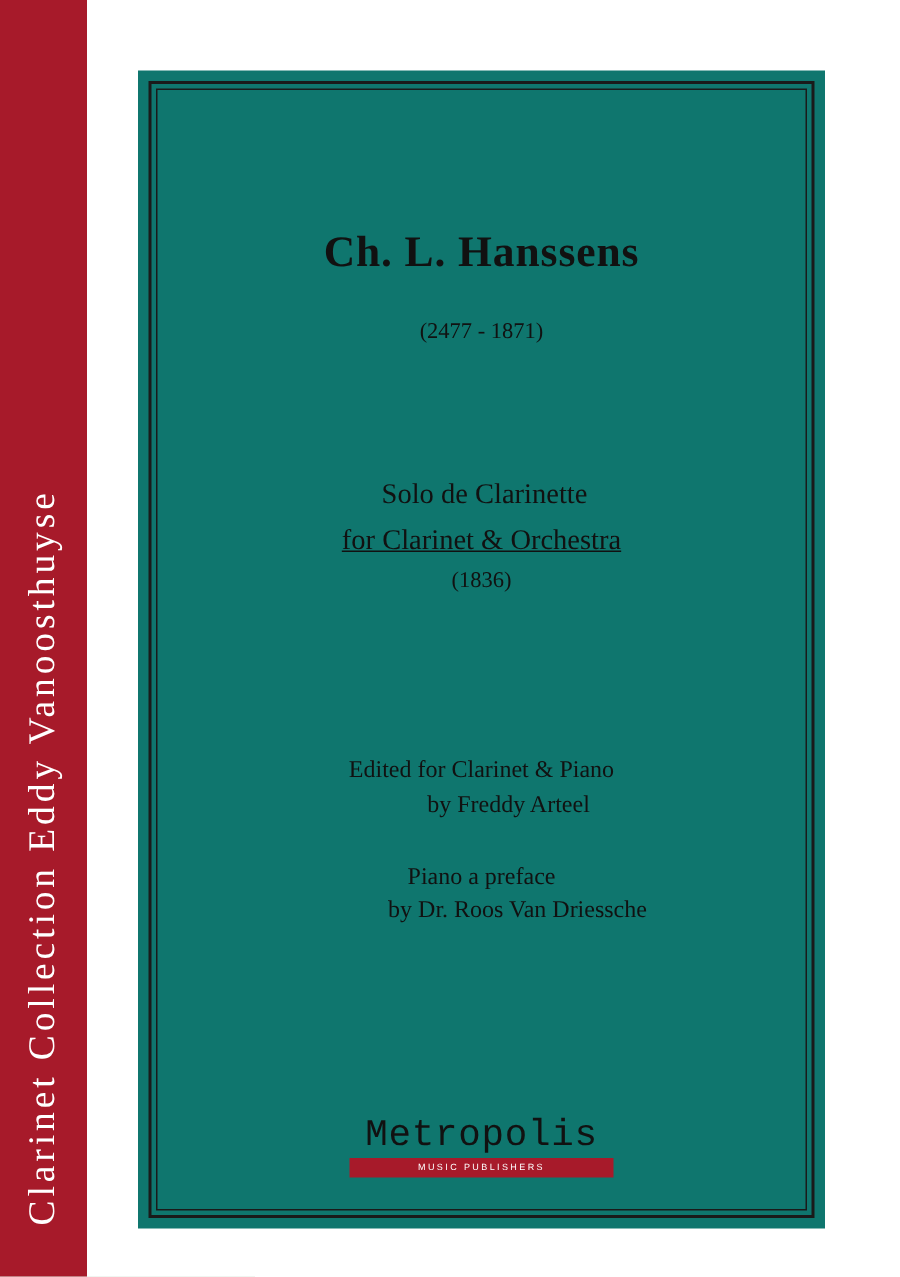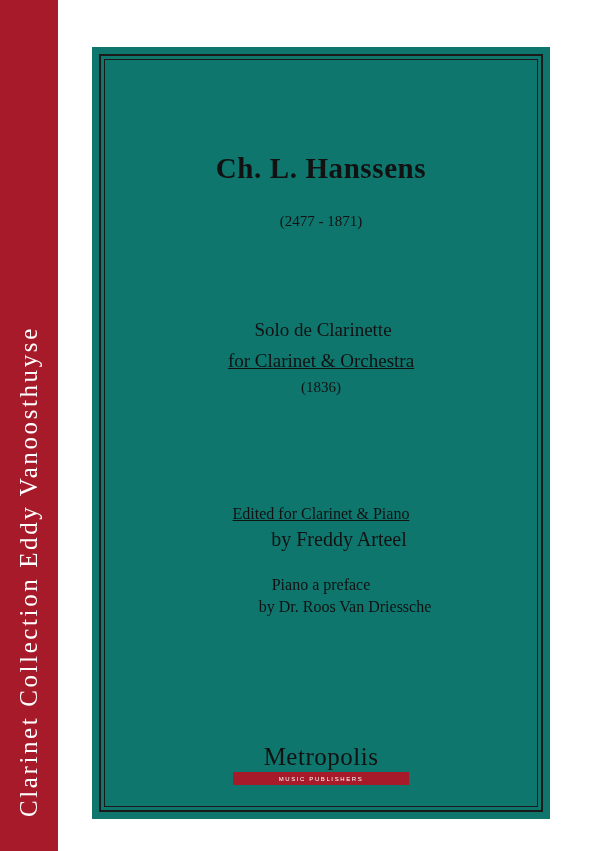--- a/index.html
+++ b/index.html
@@ -136,28 +136,27 @@
     right: 0;
     font-size: 15px;
   }
 
   .edited-1 {
     position: absolute;
     top: 458px;
     left: 0;
     right: 0;
     font-size: 16px;
-    text-decoration: underline;
   }
   .edited-2 {
     position: absolute;
     top: 481px;
     left: 4px;
     right: 0;
-    font-size: 20px;
+    font-size: 16px;
     margin-left: 32px;
   }
   .preface-1 {
     position: absolute;
     top: 529px;
     left: 0;
     right: 0;
     font-size: 16px;
   }
   .preface-2 {
@@ -171,21 +170,21 @@
 
   
   #publisher {
     position: absolute;
     left: 0;
     right: 0;
     bottom: 34px;
     text-align: center;
   }
   #publisher-name {
-    font-family: Liberation Serif, serif;
+    font-family: Liberation Mono, monospace;
     font-size: 25px;
     letter-spacing: 0.5px;
     color: #111111;
     line-height: 1;
   }
   #publisher-bar {
     margin: 3px auto 0 auto;
     width: 176px;
     height: 13px;
     background: #a71a2a;

